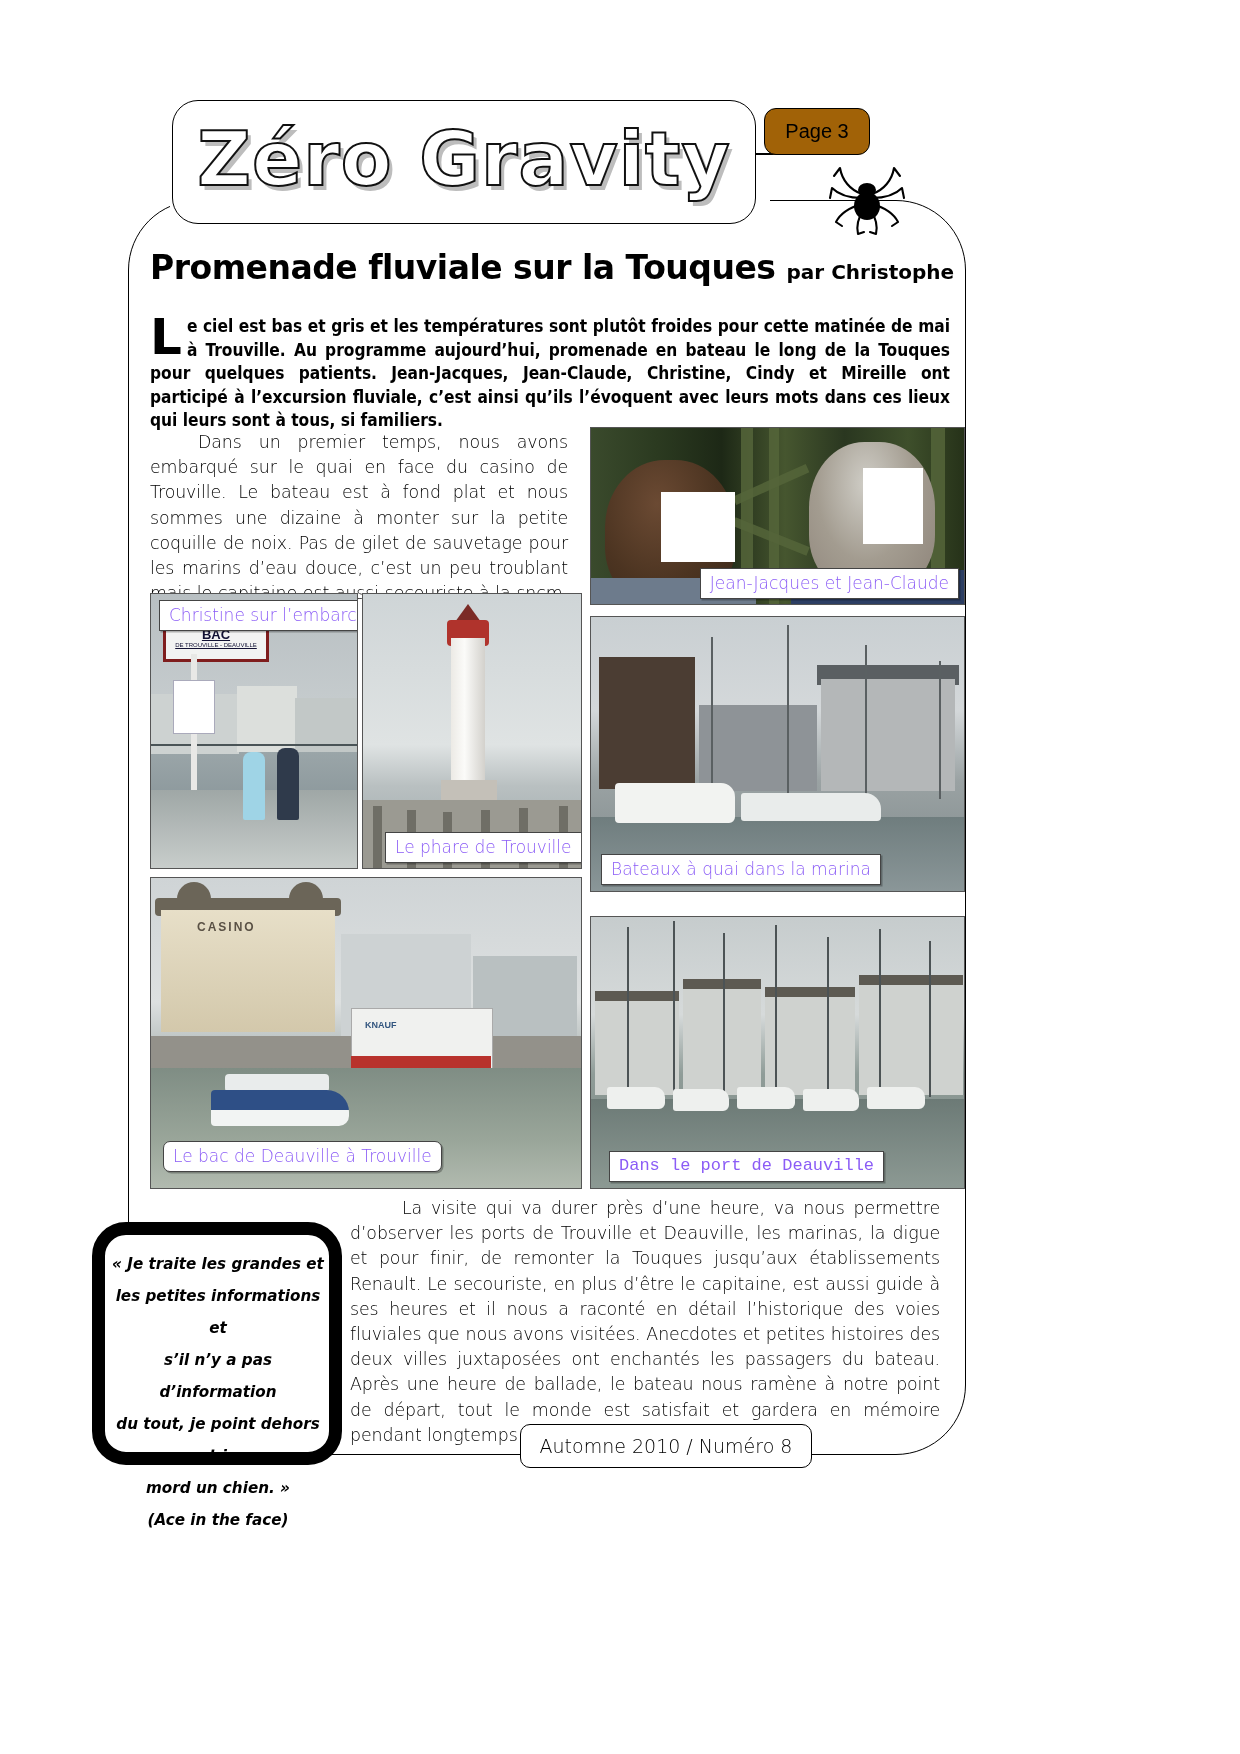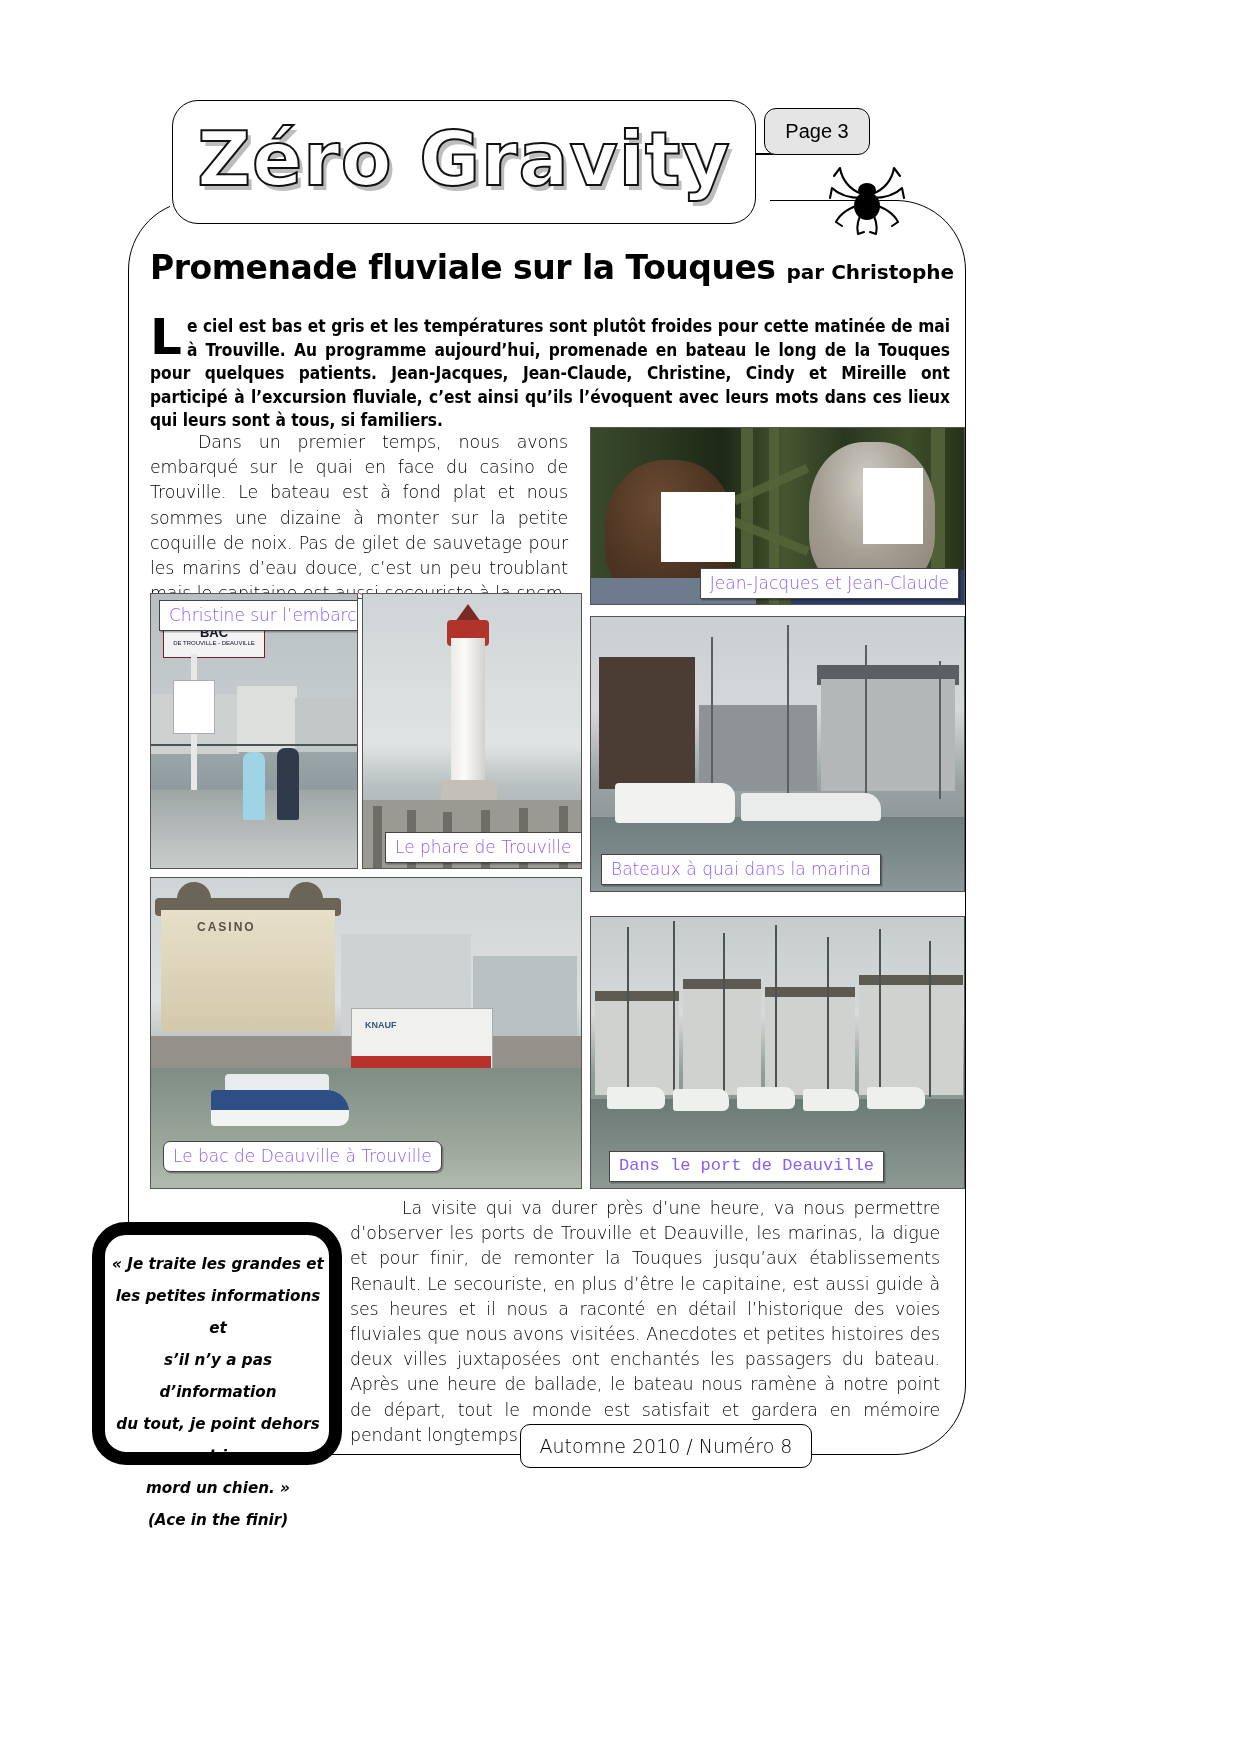--- a/index.html
+++ b/index.html
@@ -28,21 +28,21 @@
     font-size:74px;font-weight:700;letter-spacing:1px;line-height:1;
     color:#fff;
     -webkit-text-stroke:2px #111;
     text-shadow:4px 5px 0 #bdbdbd;
     padding-bottom:6px;
     white-space:nowrap;
   }
   .badge-connector{position:absolute;left:754px;top:153px;width:22px;height:2px;background:#000;z-index:5;}
   .page-badge{
     position:absolute;left:764px;top:108px;width:104px;height:45px;
-    border:1.6px solid #000;border-radius:12px;background:#e5e5e5;
+    border:1.6px solid #000;border-radius:12px;background:#a16207;
     display:flex;align-items:center;justify-content:center;z-index:6;
     font-size:20px;font-family:"Liberation Sans",sans-serif;
   }
 
   
   .spider{position:absolute;left:828px;top:150px;width:78px;height:86px;z-index:7;}
 
   
   .article-title{
     position:absolute;left:150px;top:248px;width:800px;
@@ -95,21 +95,21 @@
   #p1 .head-r{position:absolute;left:218px;top:14px;width:126px;height:150px;border-radius:44% 44% 38% 38%;
      background:radial-gradient(ellipse at 45% 28%,#cfcdc6 0%,#a39c90 50%,#8d8379 100%);}
   #p1 .face-r{position:absolute;left:272px;top:40px;width:60px;height:76px;background:#fff;}
   #p1 .body-r{position:absolute;left:200px;top:142px;width:175px;height:40px;background:#2c3e63;}
   #p1 .cap{right:5px;bottom:5px;}
 
   
   #p2{left:150px;top:593px;width:208px;height:276px;}
   #p2 .bg{position:absolute;inset:0;background:linear-gradient(180deg,#b8bfc2 0%,#c6ccce 42%,#9aa5a8 58%,#78868b 100%);}
   #p2 .bldg{position:absolute;background:#cdd2d1;}
-  #p2 .sign{position:absolute;left:12px;top:22px;width:100px;height:40px;background:#f2f3f2;border:1px solid #7f1d1d;font-size:8px;color:#113;}
+  #p2 .sign{position:absolute;left:12px;top:22px;width:100px;height:40px;background:#f2f3f2;border:3px solid #7f1d1d;font-size:8px;color:#113;text-decoration:underline;}
   #p2 .signblue{position:absolute;left:56px;top:12px;width:40px;height:34px;background:#2e5d9e;border-radius:3px;}
   #p2 .post{position:absolute;left:40px;top:60px;width:6px;height:190px;background:#e8e8e6;}
   #p2 .board{position:absolute;left:22px;top:86px;width:40px;height:52px;background:#fff;border:1px solid #aab;}
   #p2 .quay{position:absolute;left:0;top:196px;width:100%;height:80px;background:linear-gradient(180deg,#9fa7a6,#c9cecc);}
   #p2 .p1{position:absolute;left:92px;top:158px;width:22px;height:68px;background:#9fd4e6;border-radius:8px 8px 2px 2px;}
   #p2 .p2p{position:absolute;left:126px;top:154px;width:22px;height:72px;background:#2f3a4b;border-radius:8px 8px 2px 2px;}
   #p2 .rail{position:absolute;left:0;top:150px;width:100%;height:2px;background:#4a5457;}
   #p2 .cap{left:4px;top:-0px;}
 
   
@@ -338,18 +338,18 @@
     <span class="indent"></span><span>La visite qui va durer près d’une heure, va nous permettre d’observer les ports de Trouville et Deauville, les marinas, la digue et pour finir, de remonter la Touques jusqu’aux établissements Renault. Le secouriste, en plus d’être le capitaine, est aussi guide à ses heures et il nous a raconté en détail l’historique des voies fluviales que nous avons visitées. Anecdotes et petites histoires des deux villes juxtaposées ont enchantés les passagers du bateau. Après une heure de ballade, le bateau nous ramène à notre point de départ, tout le monde est    satisfait et gardera en mémoire pendant longtemps cette promenade.</span>
   </div>
 
   <div class="quote-box"></div>
   <div class="quote-text">
     <div>« Je traite les grandes et</div>
     <div>les petites informations et</div>
     <div>s’il n’y a pas d’information</div>
     <div>du tout, je point dehors et je</div>
     <div>mord un chien. »</div>
-    <div>(Ace in the finir)</div>
+    <div>(Ace in the face)</div>
   </div>
 
   <div class="footer">Automne 2010  /  Numéro 8</div>
 
 </div>
 
 </body></html>

